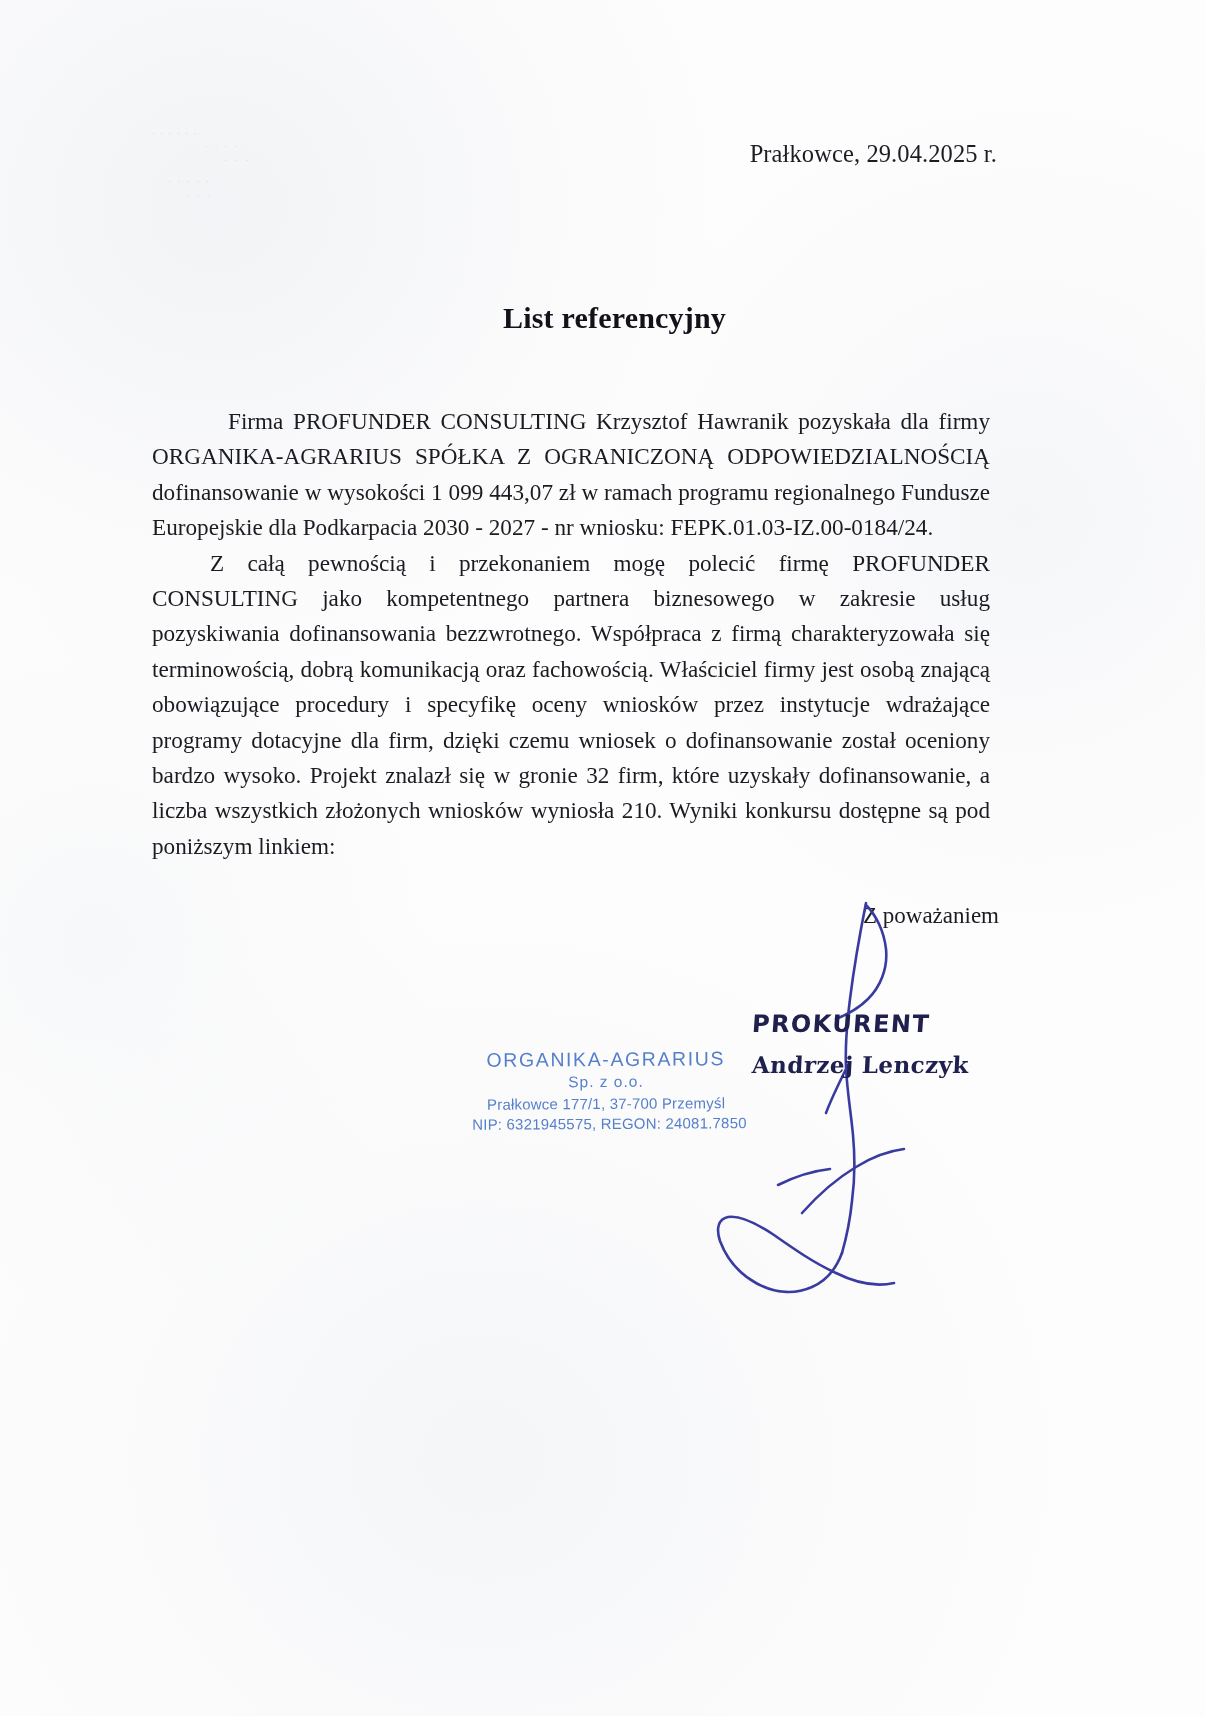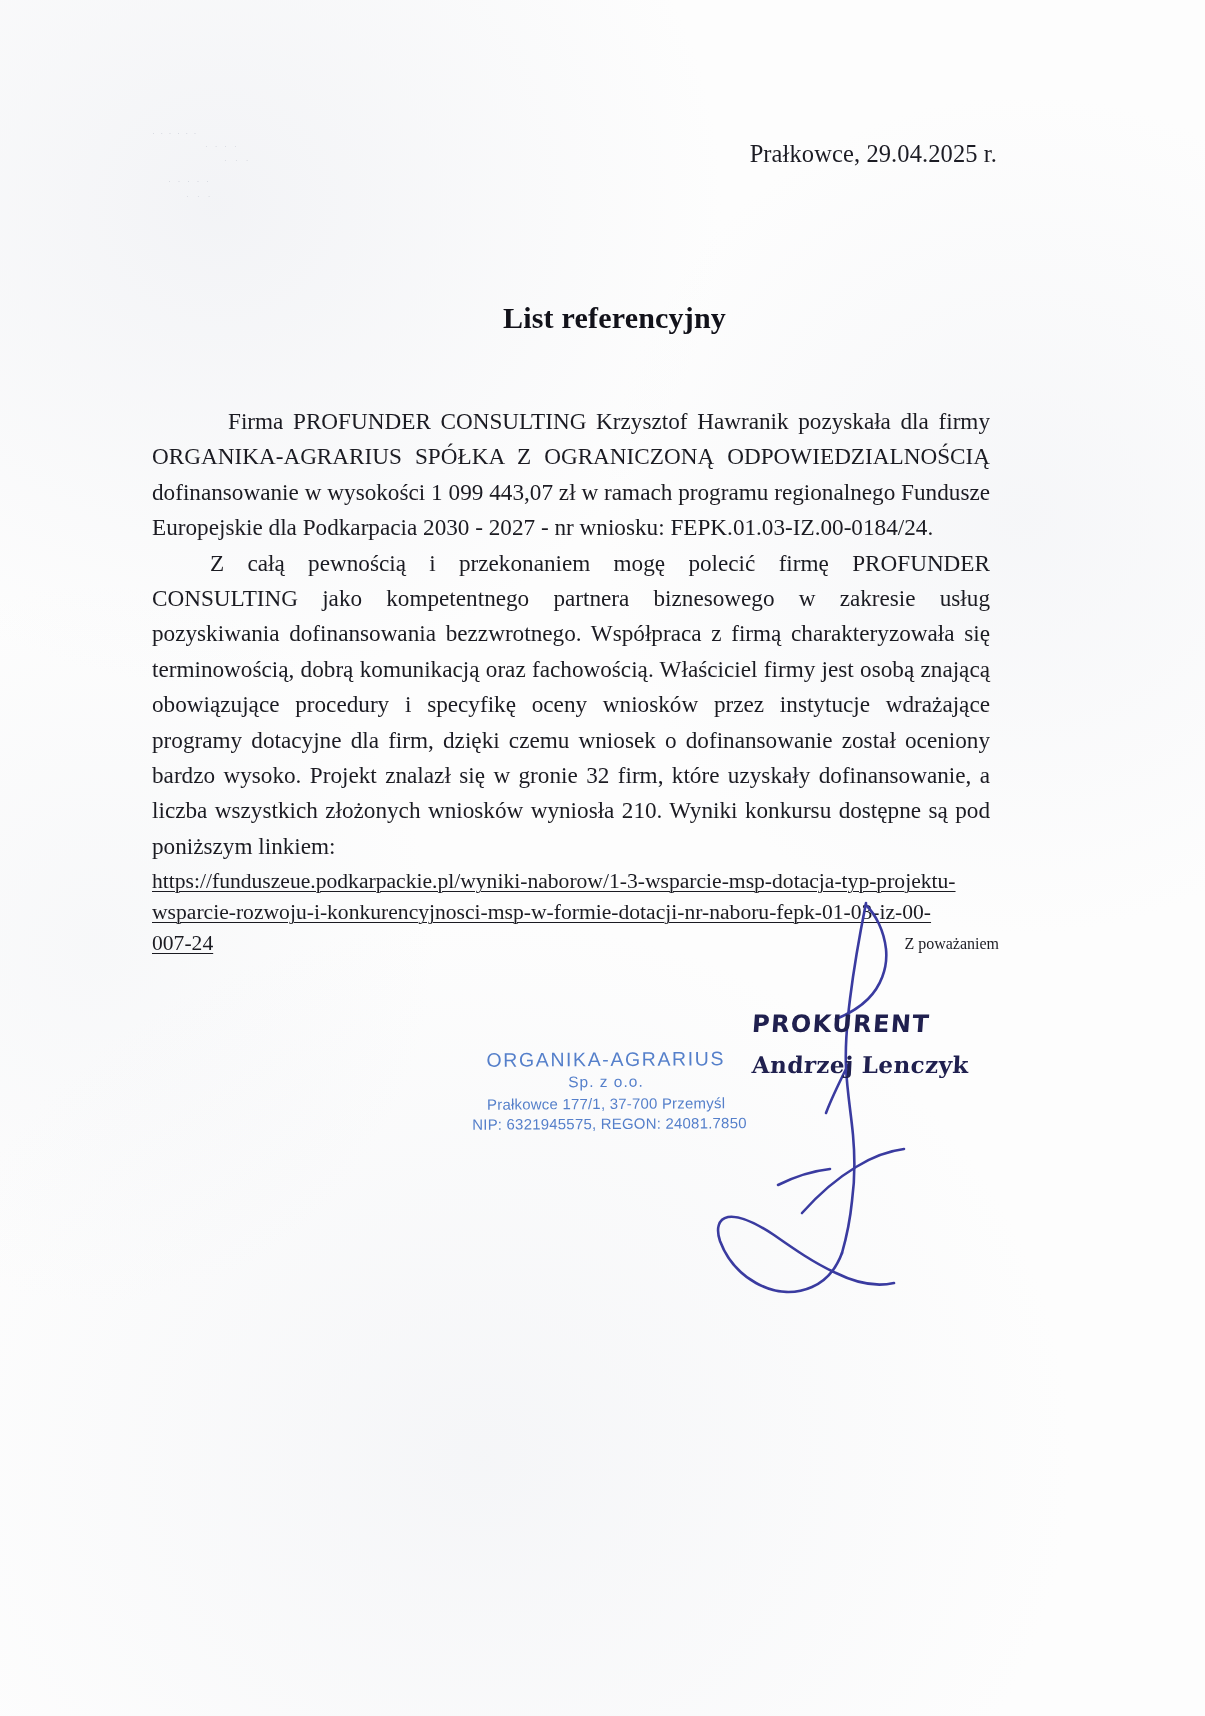--- a/index.html
+++ b/index.html
@@ -106,23 +106,22 @@
     width: max-content;
     max-width: 100%;
     word-break: break-all;
   }
 
   
   .closing {
     position: absolute;
     right: 206px;
     top: 903px;
-    font-size: 16px;
-    color: #1b1b22;
-    margin-top: 32px;
+    font-size: 23px;
+    color: #1b1b22;
   }
 
   
   .stamp {
     position: absolute;
     left: 472px;
     top: 1048px;
     width: 268px;
     text-align: center;
     color: #3f6fc4;
@@ -206,25 +205,20 @@
     <div class="artifact a4">· · · · ·</div>
     <div class="artifact a5">· · ·</div>
 
     <div class="date-line">Prałkowce, 29.04.2025 r.</div>
 
     <div class="title">List referencyjny</div>
 
     <div class="body-block">
       <p class="para indent">Firma PROFUNDER CONSULTING Krzysztof Hawranik pozyskała dla firmy ORGANIKA-AGRARIUS SPÓŁKA Z OGRANICZONĄ ODPOWIEDZIALNOŚCIĄ dofinansowanie w wysokości 1 099 443,07 zł w ramach programu regionalnego Fundusze Europejskie dla Podkarpacia 2030 - 2027 - nr wniosku: FEPK.01.03-IZ.00-0184/24.</p>
       <p class="para p2">Z całą pewnością i przekonaniem mogę  polecić firmę PROFUNDER CONSULTING jako kompetentnego partnera biznesowego w zakresie usług pozyskiwania dofinansowania bezzwrotnego. Współpraca z firmą charakteryzowała się terminowością, dobrą komunikacją oraz fachowością. Właściciel firmy jest osobą znającą obowiązujące procedury i specyfikę oceny wniosków przez instytucje wdrażające programy dotacyjne dla firm, dzięki czemu wniosek o  dofinansowanie został oceniony bardzo wysoko. Projekt znalazł się w gronie 32 firm, które uzyskały dofinansowanie, a liczba wszystkich złożonych wniosków wyniosła 210. Wyniki konkursu dostępne są pod poniższym linkiem:</p>
-      <div class="link-block">
-        <span class="url-line">https://funduszeue.podkarpackie.pl/wyniki-naborow/1-3-wsparcie-msp-dotacja-typ-projektu-</span>
-        <span class="url-line">wsparcie-rozwoju-i-konkurencyjnosci-msp-w-formie-dotacji-nr-naboru-fepk-01-03-iz-00-</span>
-        <span class="url-line">007-24</span>
-      </div>
     </div>
 
     <div class="closing">Z poważaniem</div>
 
     <div class="stamp">
       <div class="stamp-name">ORGANIKA-AGRARIUS</div>
       <div class="stamp-sub">Sp. z o.o.</div>
       <div class="stamp-addr">Prałkowce 177/1, 37-700 Przemyśl</div>
       <div class="stamp-tax">NIP: 6321945575, REGON: 24081.7850</div>
     </div>

